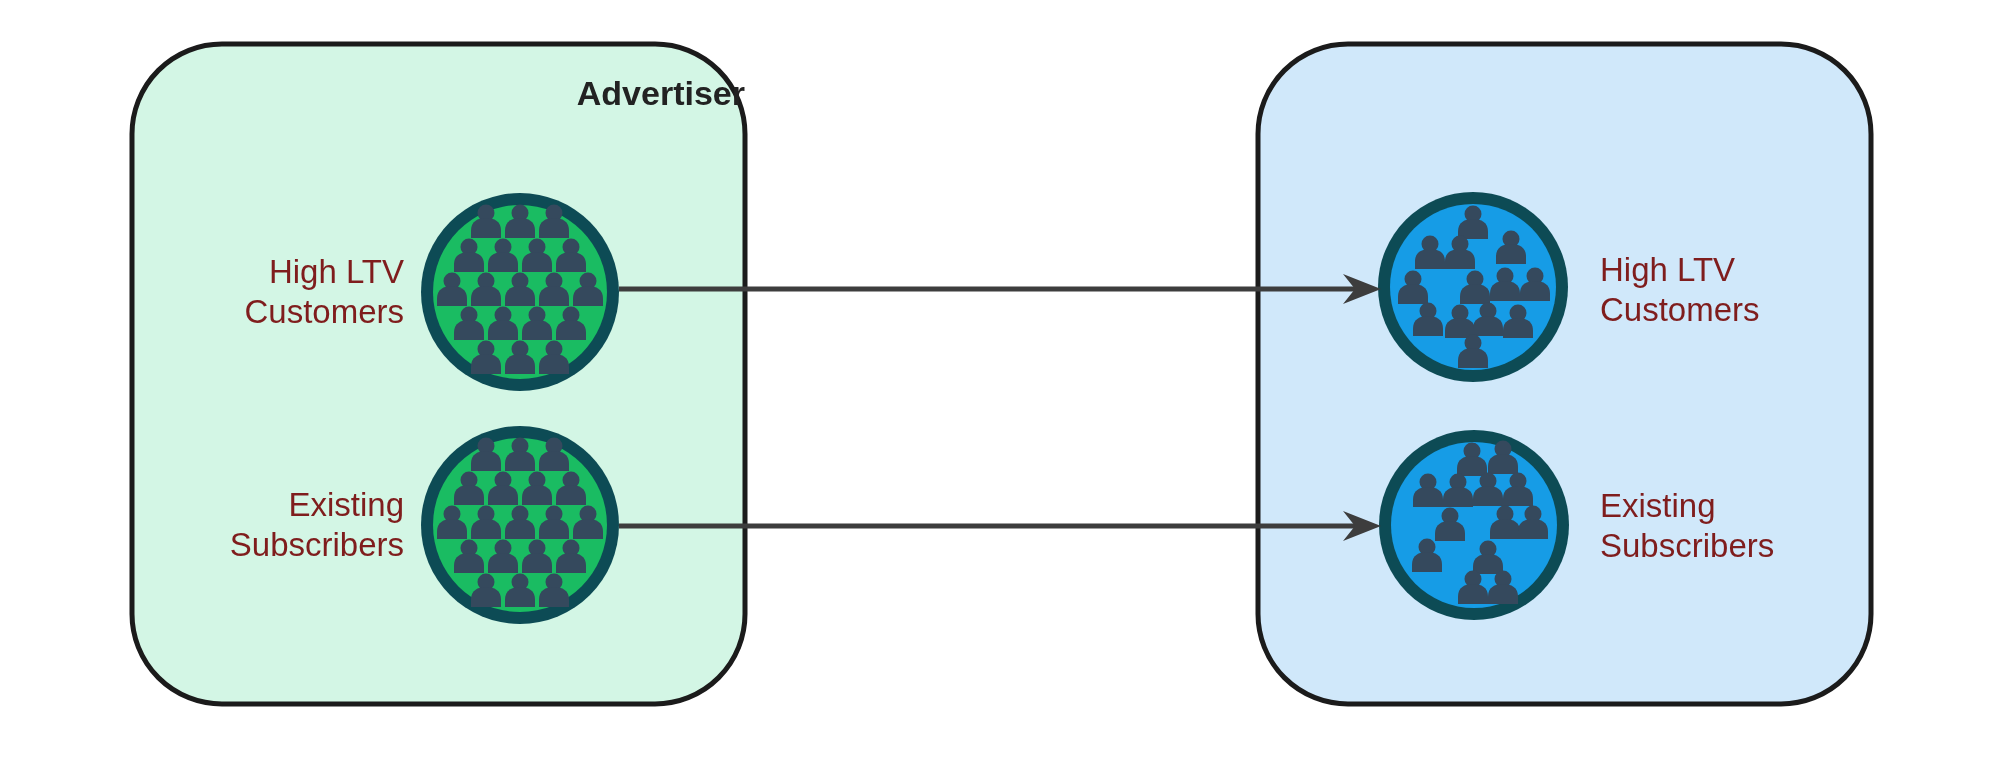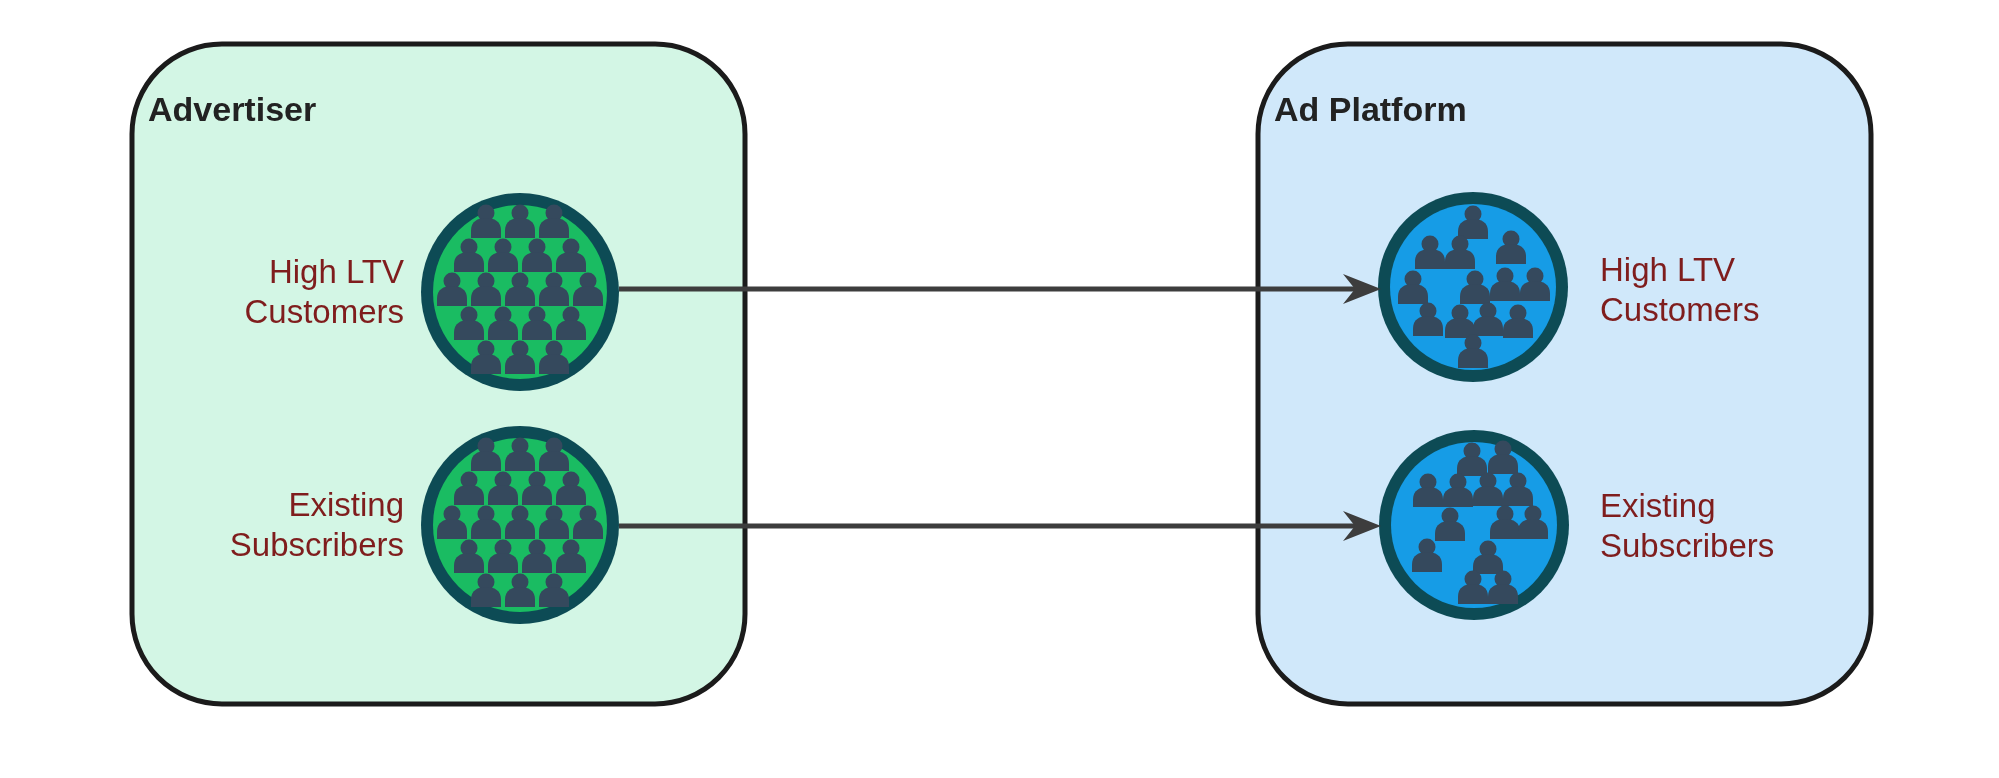--- a/index.html
+++ b/index.html
@@ -5,23 +5,23 @@
   html,body{margin:0;padding:0;background:#ffffff;}
   .canvas{
     position:relative;
     width:1999px;height:778px;
     background:#ffffff;
     font-family:"Liberation Sans",sans-serif;
     overflow:hidden;
   }
   svg.shapes{position:absolute;left:0;top:0;}
   .box-title{
-    position:absolute;margin:16px;
+    position:absolute;margin:0;
     font-size:34px;font-weight:700;color:#222222;
-    text-align:left;
+    text-align:right;
   }
   .node-label{
     position:absolute;transform:translateY(-50%);
     font-size:33px;line-height:40px;color:#7f1d1d;
     white-space:nowrap;
   }
   .label-line{display:block;}
 </style>
 </head>
 <body>
@@ -316,21 +316,20 @@
         <polygon fill="#3d3d3d" points="1381,289 1343,274 1355,289 1343,304"></polygon>
       </g>
       <g>
         <line x1="619" y1="526" x2="1357" y2="526" stroke="#3d3d3d" stroke-width="5"></line>
         <polygon fill="#3d3d3d" points="1381,526 1343,511 1355,526 1343,541"></polygon>
       </g>
     </svg>
 
   <h2 class="box-title" style="left: 132px; width: 613px; top: 74px;">Advertiser</h2>
 
-  <h2 class="box-title" style="left: 1258px; width: 613px; top: 74px;">Ad Platform</h2>
 
   <div class="node-label" style="top: 292px; right: 1595px; text-align: right;">
     <span class="label-line">High LTV</span>
     <span class="label-line">Customers</span>
   </div>
 
   <div class="node-label" style="top: 525px; right: 1595px; text-align: right;">
     <span class="label-line">Existing</span>
     <span class="label-line">Subscribers</span>
   </div>

